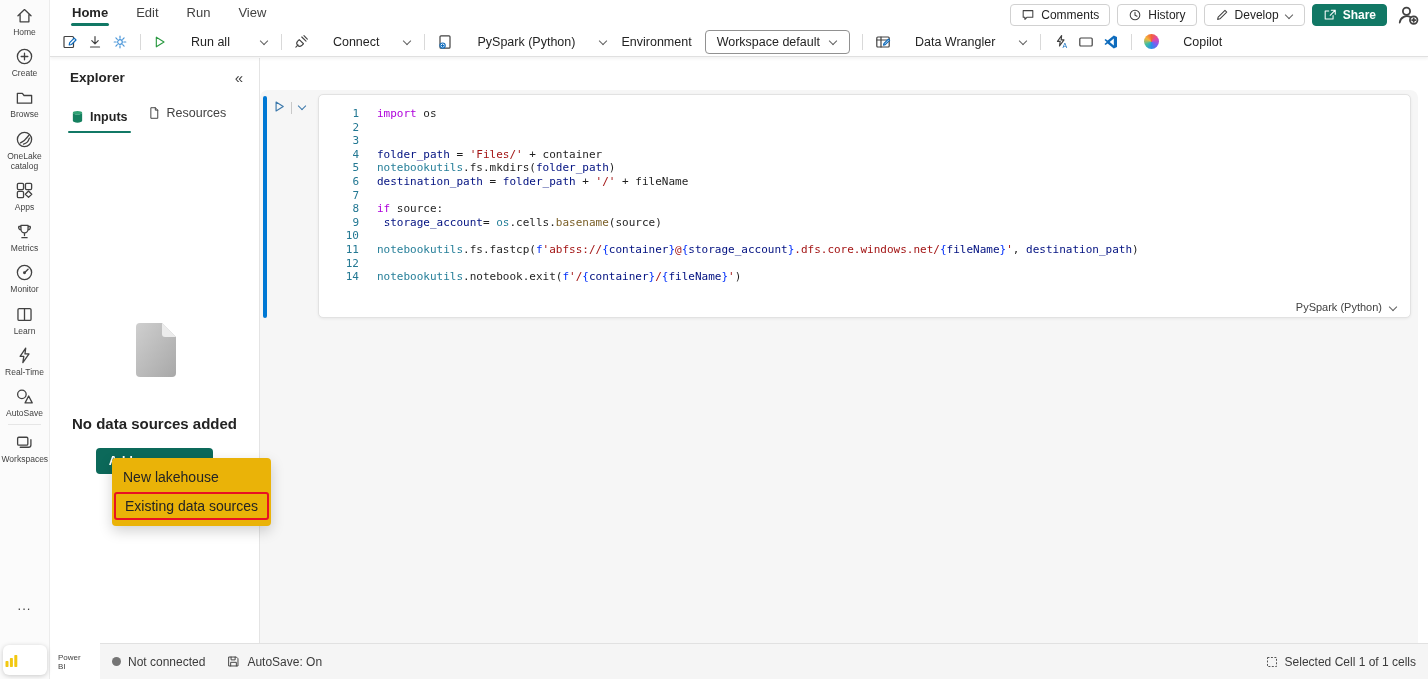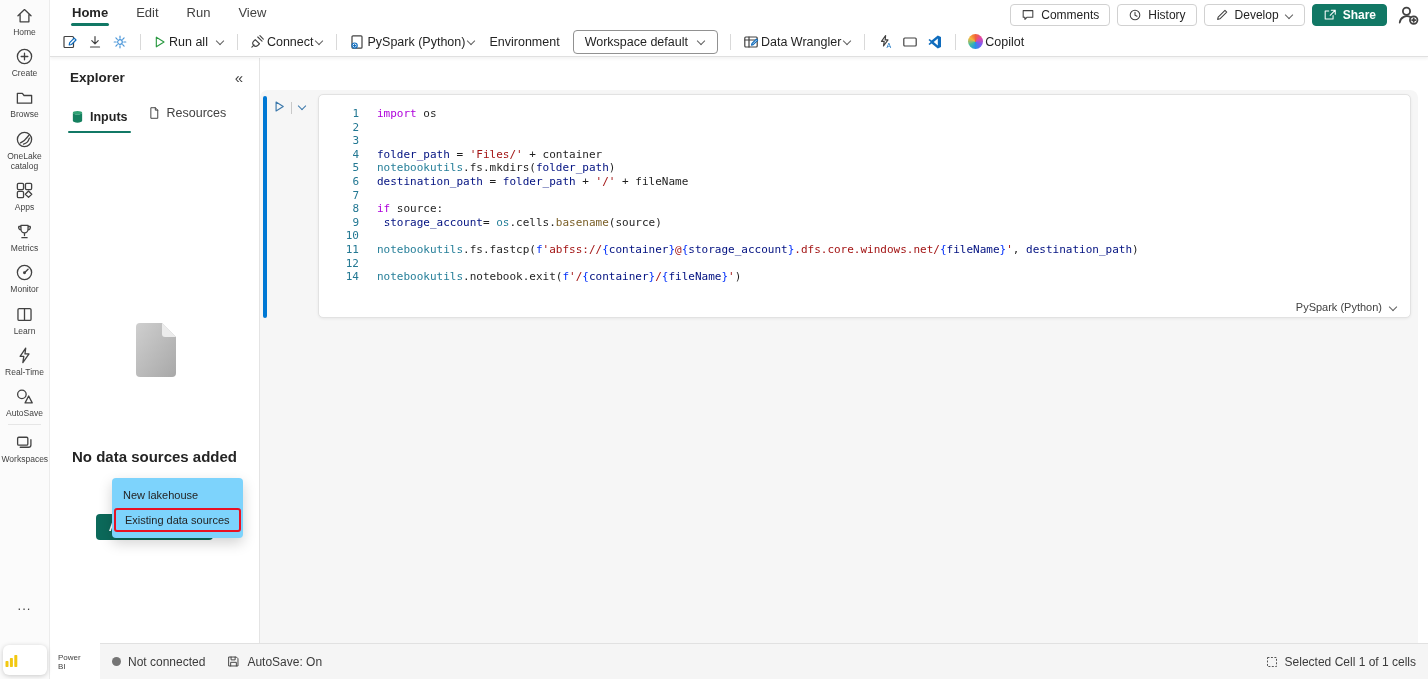--- a/index.html
+++ b/index.html
@@ -31,21 +31,21 @@
                              background:#117865; border-radius:2px; }
   .menu-right { position:absolute; right:8px; top:3px; display:flex; align-items:center; gap:7px; }
   .chip { display:flex; align-items:center; gap:6px; height:22px; padding:0 10px; border:1px solid #d1d1d1;
           border-radius:4px; font-size:12px; color:#242424; background:#fff; cursor:pointer; white-space:nowrap; }
   .chip.share { background:#117865; border-color:#117865; color:#fff; font-weight:600; }
   .persona { width:24px; height:24px; margin-left:2px; cursor:pointer; }
 
   .toolbar { height:30px; display:flex; align-items:center; padding-left:12px; gap:9px; font-size:12.5px;
              color:#242424; background:#fff; border-bottom:1px solid #e0e0e0;
              box-shadow:0 2px 3px rgba(0,0,0,.05); position:relative; z-index:5; }
-  .tb-group { display:flex; align-items:center; gap:2px; cursor:pointer; white-space:nowrap; }
+  .tb-group { display:flex; align-items:center; gap:24px; cursor:pointer; white-space:nowrap; }
   .tb-icon { cursor:pointer; }
   .tb-div { width:1px; height:16px; background:#d9d9d9; margin:0 3px; }
   .ws-select { display:flex; align-items:center; gap:9px; height:24px; padding:0 11px; border:1px solid #919191;
                border-radius:4px; font-size:12.5px; cursor:pointer; }
   .chev { display:inline-block; width:9px; height:7px; position:relative; color:#616161; }
   .chev::before { content:""; position:absolute; left:1px; top:0; width:5px; height:5px;
                   border-right:1.4px solid currentColor; border-bottom:1.4px solid currentColor;
                   transform:rotate(45deg); }
   .chev.white { color:#fff; }
   .copilot-dot { width:15px; height:15px; border-radius:50%;
@@ -59,27 +59,27 @@
   .explorer-header { display:flex; justify-content:space-between; align-items:center; padding:12px 16px 4px 20px; }
   .explorer-title { font-size:13.5px; font-weight:700; color:#242424; }
   .collapse-btn { color:#424242; font-size:15px; cursor:pointer; line-height:1; }
   .tabs { display:flex; gap:2px; padding:9px 6px 0 12px; }
   .tab { display:flex; align-items:center; gap:6px; font-size:12.5px; color:#424242;
          padding:4px 9px 9px; position:relative; cursor:pointer; }
   .tab.active { font-weight:700; color:#242424;margin-top:8px; }
   .tab.active::after { content:""; position:absolute; left:6px; right:6px; bottom:0; height:2.5px;
                        background:#117865; border-radius:2px; }
 
-  .empty { position:absolute; top:264px; left:0; right:0; display:flex; flex-direction:column; align-items:center;gap:33px; }
+  .empty { position:absolute; top:264px; left:0; right:0; display:flex; flex-direction:column; align-items:center; }
   .empty-title { font-size:15px; font-weight:700; color:#242424; margin-top:37px; }
   .add-btn { display:flex; align-items:center; gap:7px; background:#0C695A; color:#fff; font-size:12.5px;
              font-weight:700; border:none; border-radius:4px; height:26px; padding:0 13px; margin-top:16px;
              cursor:pointer; font-family:inherit; }
-  .dropdown { position:absolute; left:62px; top:420px; min-width:118px; background:#7dd3fc; border-radius:4px;
-              box-shadow:0 5px 14px rgba(0,0,0,.18); padding:5px 0 6px; z-index:10; font-size:11px; color:#242424; }
+  .dropdown { position:absolute; left:62px; top:400px; min-width:118px; background:#eab308; border-radius:4px;
+              box-shadow:0 5px 14px rgba(0,0,0,.18); padding:5px 0 6px; z-index:10; font-size:14px; color:#242424; }
   .dd-item { padding:6px 11px; cursor:pointer; white-space:nowrap; }
   .dd-item.highlighted { border:2px solid #E81123; border-radius:3px; margin:1px 2px 0; padding:4px 9px; }
 
   
   .canvas-area { flex:1; position:relative; background:#fff; }
   .canvas { position:absolute; top:32px; left:0; right:10px; bottom:0; background:#f6f6f6;
             border-radius:8px 8px 0 0; }
   .cell-bar { position:absolute; left:3px; top:38px; width:4px; height:222px; background:#0078D4;
               border-radius:2px; cursor:pointer; }
   .run-cell { position:absolute; left:13px; top:42px; cursor:pointer; }

